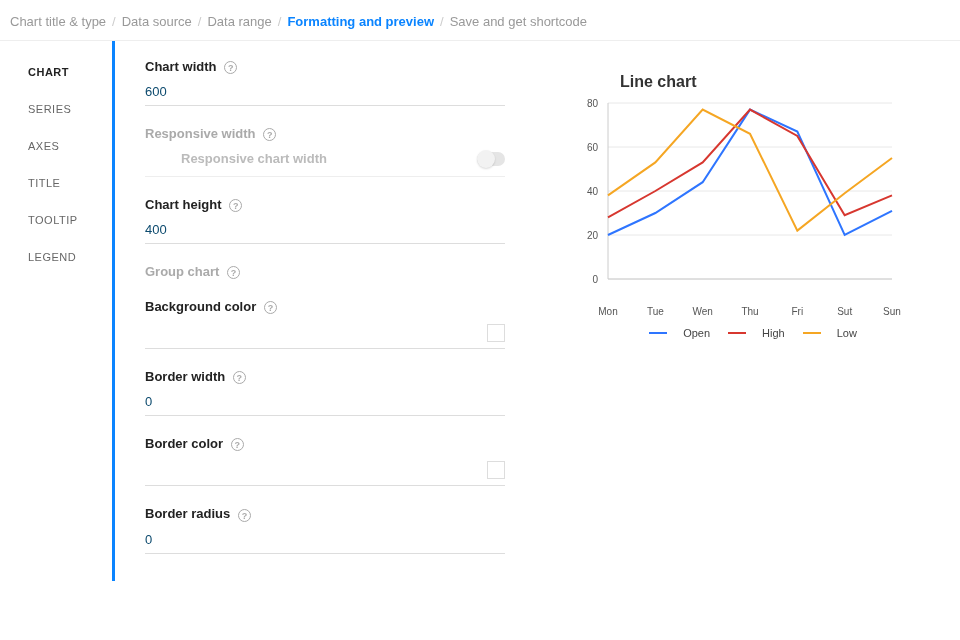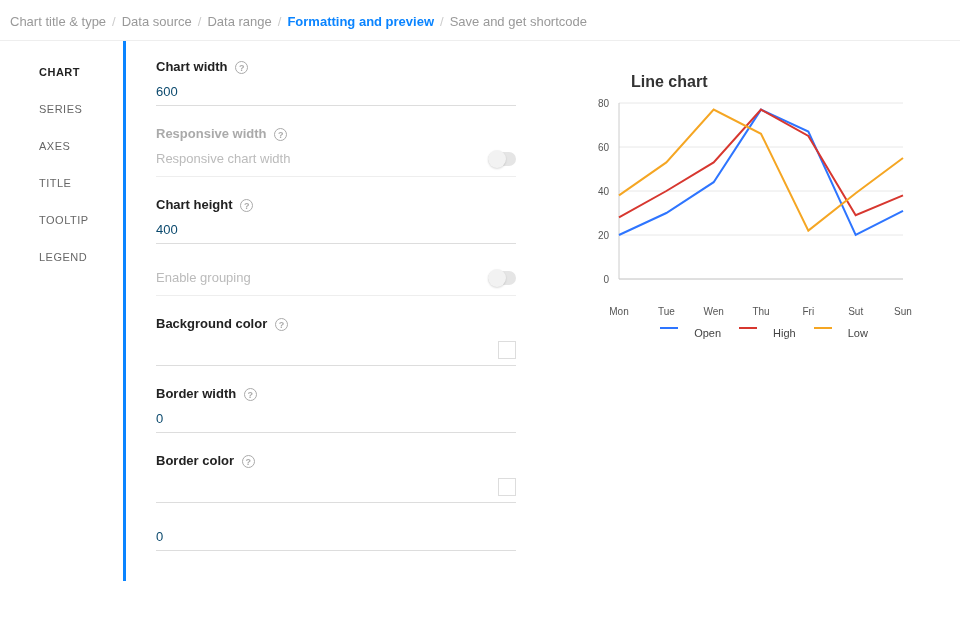--- a/index.html
+++ b/index.html
@@ -21,21 +21,20 @@
     border-bottom: 1px solid #eee;
     color: #999;
     font-size: 13px;
   }
   .breadcrumb span { color: #999; }
   .breadcrumb .sep { margin: 0 6px; color:#ccc; }
   .breadcrumb .active { color: #0a84ff; font-weight: 600; }
 
   .layout {
     display: flex;
-    padding-left: 11px;
   }
 
   
   .sidebar {
     width: 112px;
     padding: 25px 0 0 28px;
   }
   .sidebar .item {
     font-size: 11px;
     letter-spacing: 0.5px;
@@ -95,21 +94,22 @@
     display:flex;
     align-items:center;
     justify-content:space-between;
     width: 360px;
     border-bottom: 1px solid #eee;
     padding: 6px 0 10px 0;
   }
   .toggle-text {
     color:#bbb;
     font-size:13px;
-    font-weight:400;
+    font-weight:700;
+    margin-left:36px;
   }
   .toggle {
     width: 28px;
     height: 14px;
     background: #e5e5e5;
     border-radius: 7px;
     position: relative;
   }
   .toggle::after {
     content:"";
@@ -168,20 +168,21 @@
     transform:translateX(-50%);
   }
   .legend {
     margin-top: 30px;
     display:flex;
     justify-content:center;
     gap: 18px;
   }
   .legend-item {
     display:flex;
+    align-items:center;
     gap:16px;
     font-size:11px;
     color:#444;
   }
   .legend-line {
     width:18px; height:2px;
     display:inline-block;
   }
 </style>
 </head>
@@ -223,23 +224,23 @@
 
       <div class="field">
         <div class="field-label">
           <span>Chart height</span>
           <span class="help-icon">?</span>
         </div>
         <input class="field-input" value="400" style="">
       </div>
 
       <div class="field">
-        <div class="toggle-row">
-          <span class="toggle-text">Enable grouping</span>
-          <div class="toggle"></div>
+        <div class="field-label muted">
+          <span>Group chart</span>
+          <span class="help-icon">?</span>
         </div>
       </div>
 
       <div class="field">
         <div class="field-label">
           <span>Background color</span>
           <span class="help-icon">?</span>
         </div>
         <div class="colorbox-row">
           <div class="colorbox"></div>
@@ -258,20 +259,24 @@
         <div class="field-label">
           <span>Border color</span>
           <span class="help-icon">?</span>
         </div>
         <div class="colorbox-row">
           <div class="colorbox"></div>
         </div>
       </div>
 
       <div class="field">
+        <div class="field-label">
+          <span>Border radius</span>
+          <span class="help-icon">?</span>
+        </div>
         <input class="field-input" value="0" style="">
       </div>
 
     </div>
   </div>
 
   <div class="preview">
     <div class="chart-title">Line chart</div>
     <div class="chart">
       <svg id="chartsvg" width="318" height="200">

